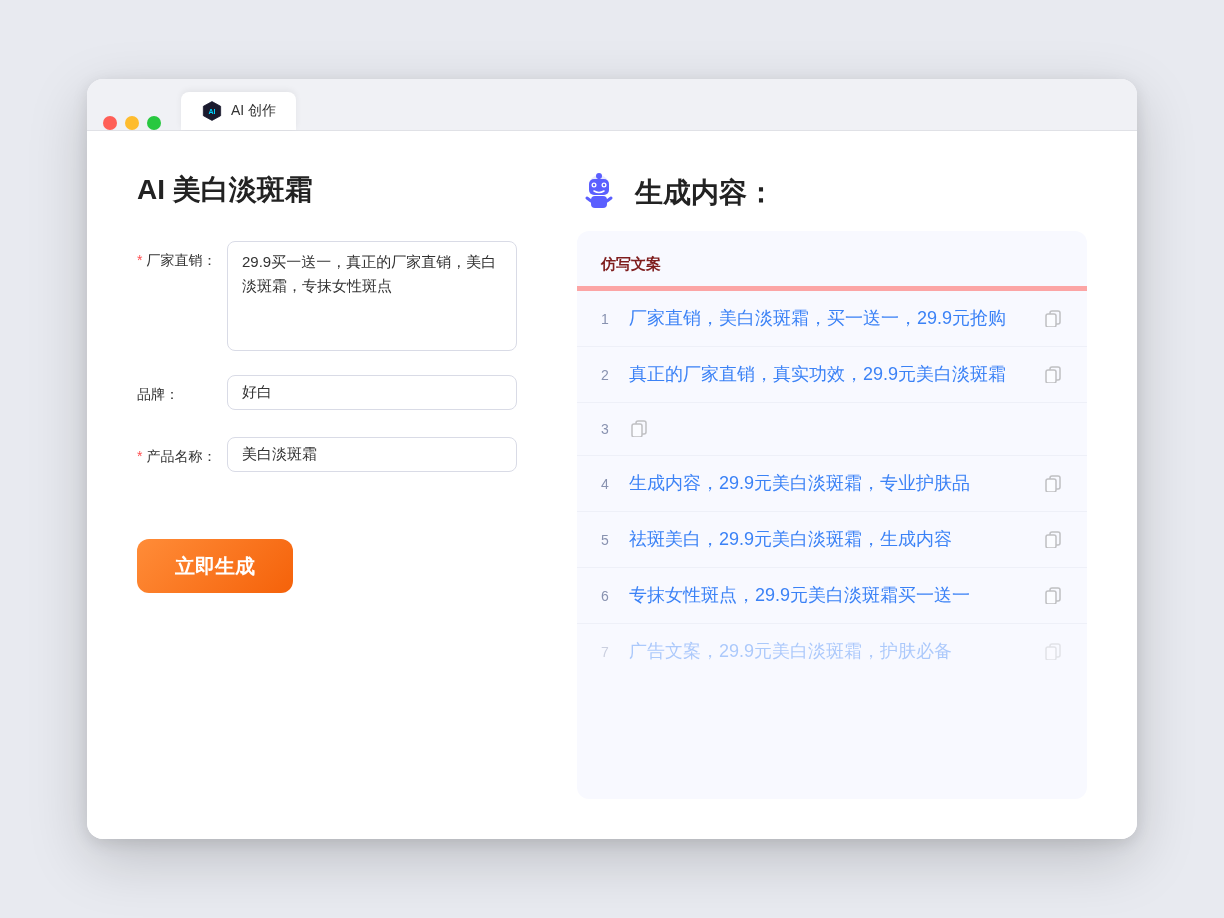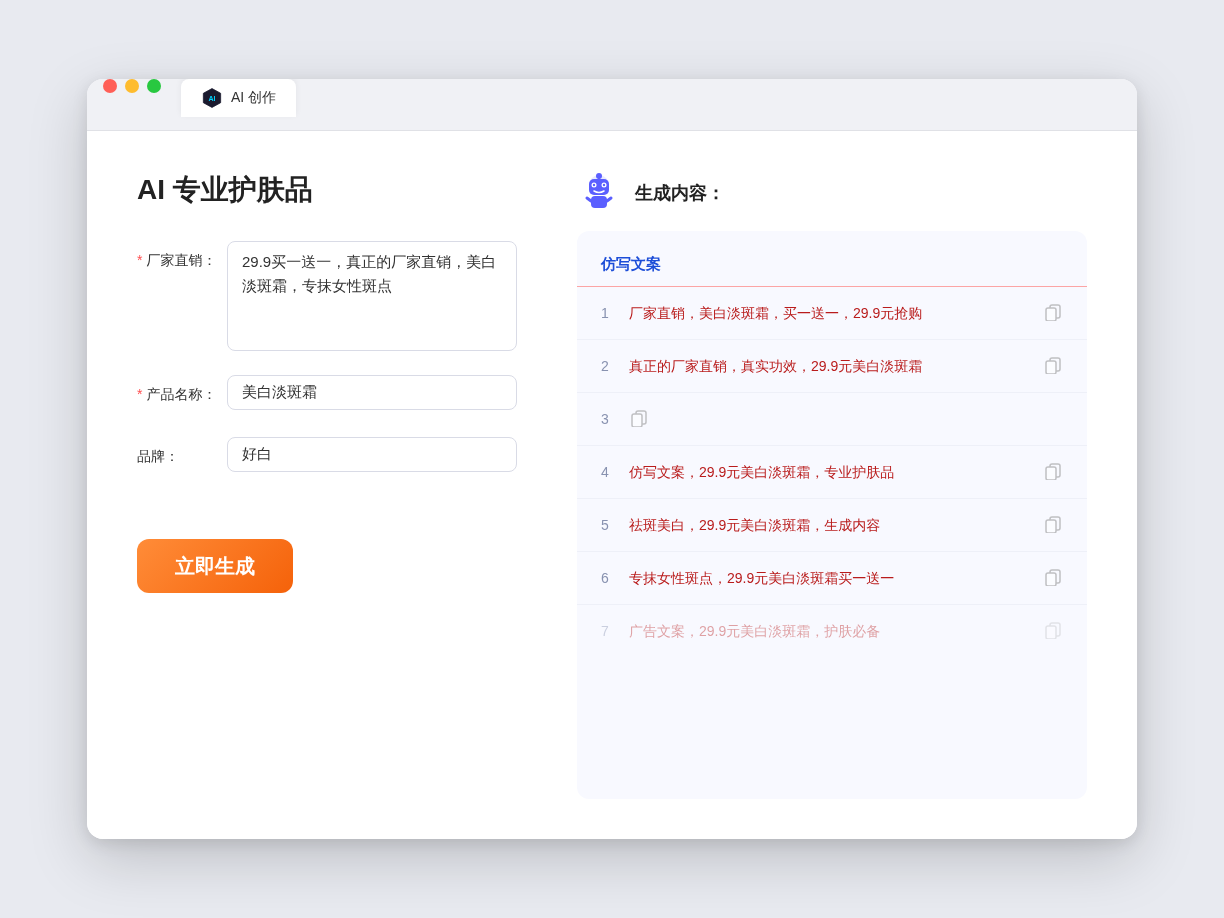--- a/index.html
+++ b/index.html
@@ -22,21 +22,21 @@
       box-shadow: 0 20px 60px rgba(0,0,0,0.18), 0 4px 16px rgba(0,0,0,0.10);
       overflow: hidden;
       display: flex;
       flex-direction: column;
     }
 
     .browser-titlebar {
       background: #f0f1f5;
       height: 52px;
       display: flex;
-      align-items: flex-start;
+      align-items: flex-end;
       padding: 0 16px;
       border-bottom: 1px solid #e0e1e6;
       flex-shrink: 0;
     }
 
     .traffic-lights {
       display: flex;
       gap: 8px;
       margin-right: 20px;
     }
@@ -156,40 +156,40 @@
       gap: 14px;
       margin-bottom: 16px;
     }
 
     .robot-icon {
       width: 44px;
       height: 44px;
     }
 
     .right-title {
-      font-size: 18px;
+      font-size: 28px;
       font-weight: 700;
       color: #222;
     }
 
     .results-container {
       flex: 1;
       background: #f8f9ff;
       border-radius: 12px;
       padding: 16px 0;
       overflow: hidden;
     }
 
     .results-header {
       display: flex;
       padding: 8px 24px 12px;
       font-size: 15px;
       font-weight: 600;
-      color: #1d4ed8;
-      border-bottom: 1px solid #fca5a5;
+      color: #7f1d1d;
+      border-bottom: 5px solid #fca5a5;
     }
 
     .result-row {
       display: flex;
       align-items: center;
       padding: 14px 24px;
       border-bottom: 1px solid #eef0f8;
       transition: background 0.15s;
     }
 
@@ -203,22 +203,22 @@
 
     .result-num {
       font-size: 14px;
       color: #8892b0;
       width: 28px;
       flex-shrink: 0;
     }
 
     .result-text {
       flex: 1;
-      font-size: 14px;
-      color: #b91c1c;
+      font-size: 18px;
+      color: #3b82f6;
       line-height: 1.5;
     }
 
     .copy-icon {
       width: 20px;
       height: 20px;
       opacity: 0.5;
       cursor: pointer;
       flex-shrink: 0;
     }
@@ -240,35 +240,35 @@
         <polygon points="14,2 25,8 25,20 14,26 3,20 3,8" fill="#1a1a2e" stroke="#1a1a2e" stroke-width="1"></polygon>
         <text x="14" y="18" text-anchor="middle" font-size="9" font-weight="bold" fill="#00d4ff" font-family="Arial">AI</text>
       </svg>
       <span>AI 创作</span>
     </div>
   </div>
 
   <div class="browser-content">
 
     <div class="left-panel">
-      <h1 class="page-title">AI 专业护肤品</h1>
+      <h1 class="page-title">AI 美白淡斑霜</h1>
 
       <div class="form-group">
         <label class="form-label required">厂家直销：</label>
         <textarea class="form-input form-textarea" style="">29.9买一送一，真正的厂家直销，美白淡斑霜，专抹女性斑点</textarea>
       </div>
 
       <div class="form-group">
+        <label class="form-label">品牌：</label>
+        <input type="text" class="form-input" value="好白" style="">
+      </div>
+
+      <div class="form-group">
         <label class="form-label required">产品名称：</label>
         <input type="text" class="form-input" value="美白淡斑霜" style="">
-      </div>
-
-      <div class="form-group">
-        <label class="form-label">品牌：</label>
-        <input type="text" class="form-input" value="好白" style="">
       </div>
 
       <button class="generate-btn">立即生成</button>
     </div>
 
     <div class="right-panel">
       <div class="right-header">
 
         <svg class="robot-icon" viewBox="0 0 44 44" fill="none" xmlns="http://www.w3.org/2000/svg">
           <circle cx="22" cy="14" r="10" fill="#6c6fff" opacity="0.15"></circle>
@@ -316,21 +316,21 @@
             </div>
             <div class="result-row">
               <span class="result-num">3</span>
               <div><svg class="copy-icon" viewBox="0 0 20 20" fill="none" xmlns="http://www.w3.org/2000/svg">
       <rect x="7" y="4" width="10" height="13" rx="2" stroke="#888" stroke-width="1.5"></rect>
       <rect x="3" y="7" width="10" height="13" rx="2" fill="white" stroke="#888" stroke-width="1.5"></rect>
     </svg></div>
             </div>
             <div class="result-row">
               <span class="result-num">4</span>
-              <span class="result-text">仿写文案，29.9元美白淡斑霜，专业护肤品</span>
+              <span class="result-text">生成内容，29.9元美白淡斑霜，专业护肤品</span>
               <div><svg class="copy-icon" viewBox="0 0 20 20" fill="none" xmlns="http://www.w3.org/2000/svg">
       <rect x="7" y="4" width="10" height="13" rx="2" stroke="#888" stroke-width="1.5"></rect>
       <rect x="3" y="7" width="10" height="13" rx="2" fill="white" stroke="#888" stroke-width="1.5"></rect>
     </svg></div>
             </div>
             <div class="result-row">
               <span class="result-num">5</span>
               <span class="result-text">祛斑美白，29.9元美白淡斑霜，生成内容</span>
               <div><svg class="copy-icon" viewBox="0 0 20 20" fill="none" xmlns="http://www.w3.org/2000/svg">
       <rect x="7" y="4" width="10" height="13" rx="2" stroke="#888" stroke-width="1.5"></rect>

